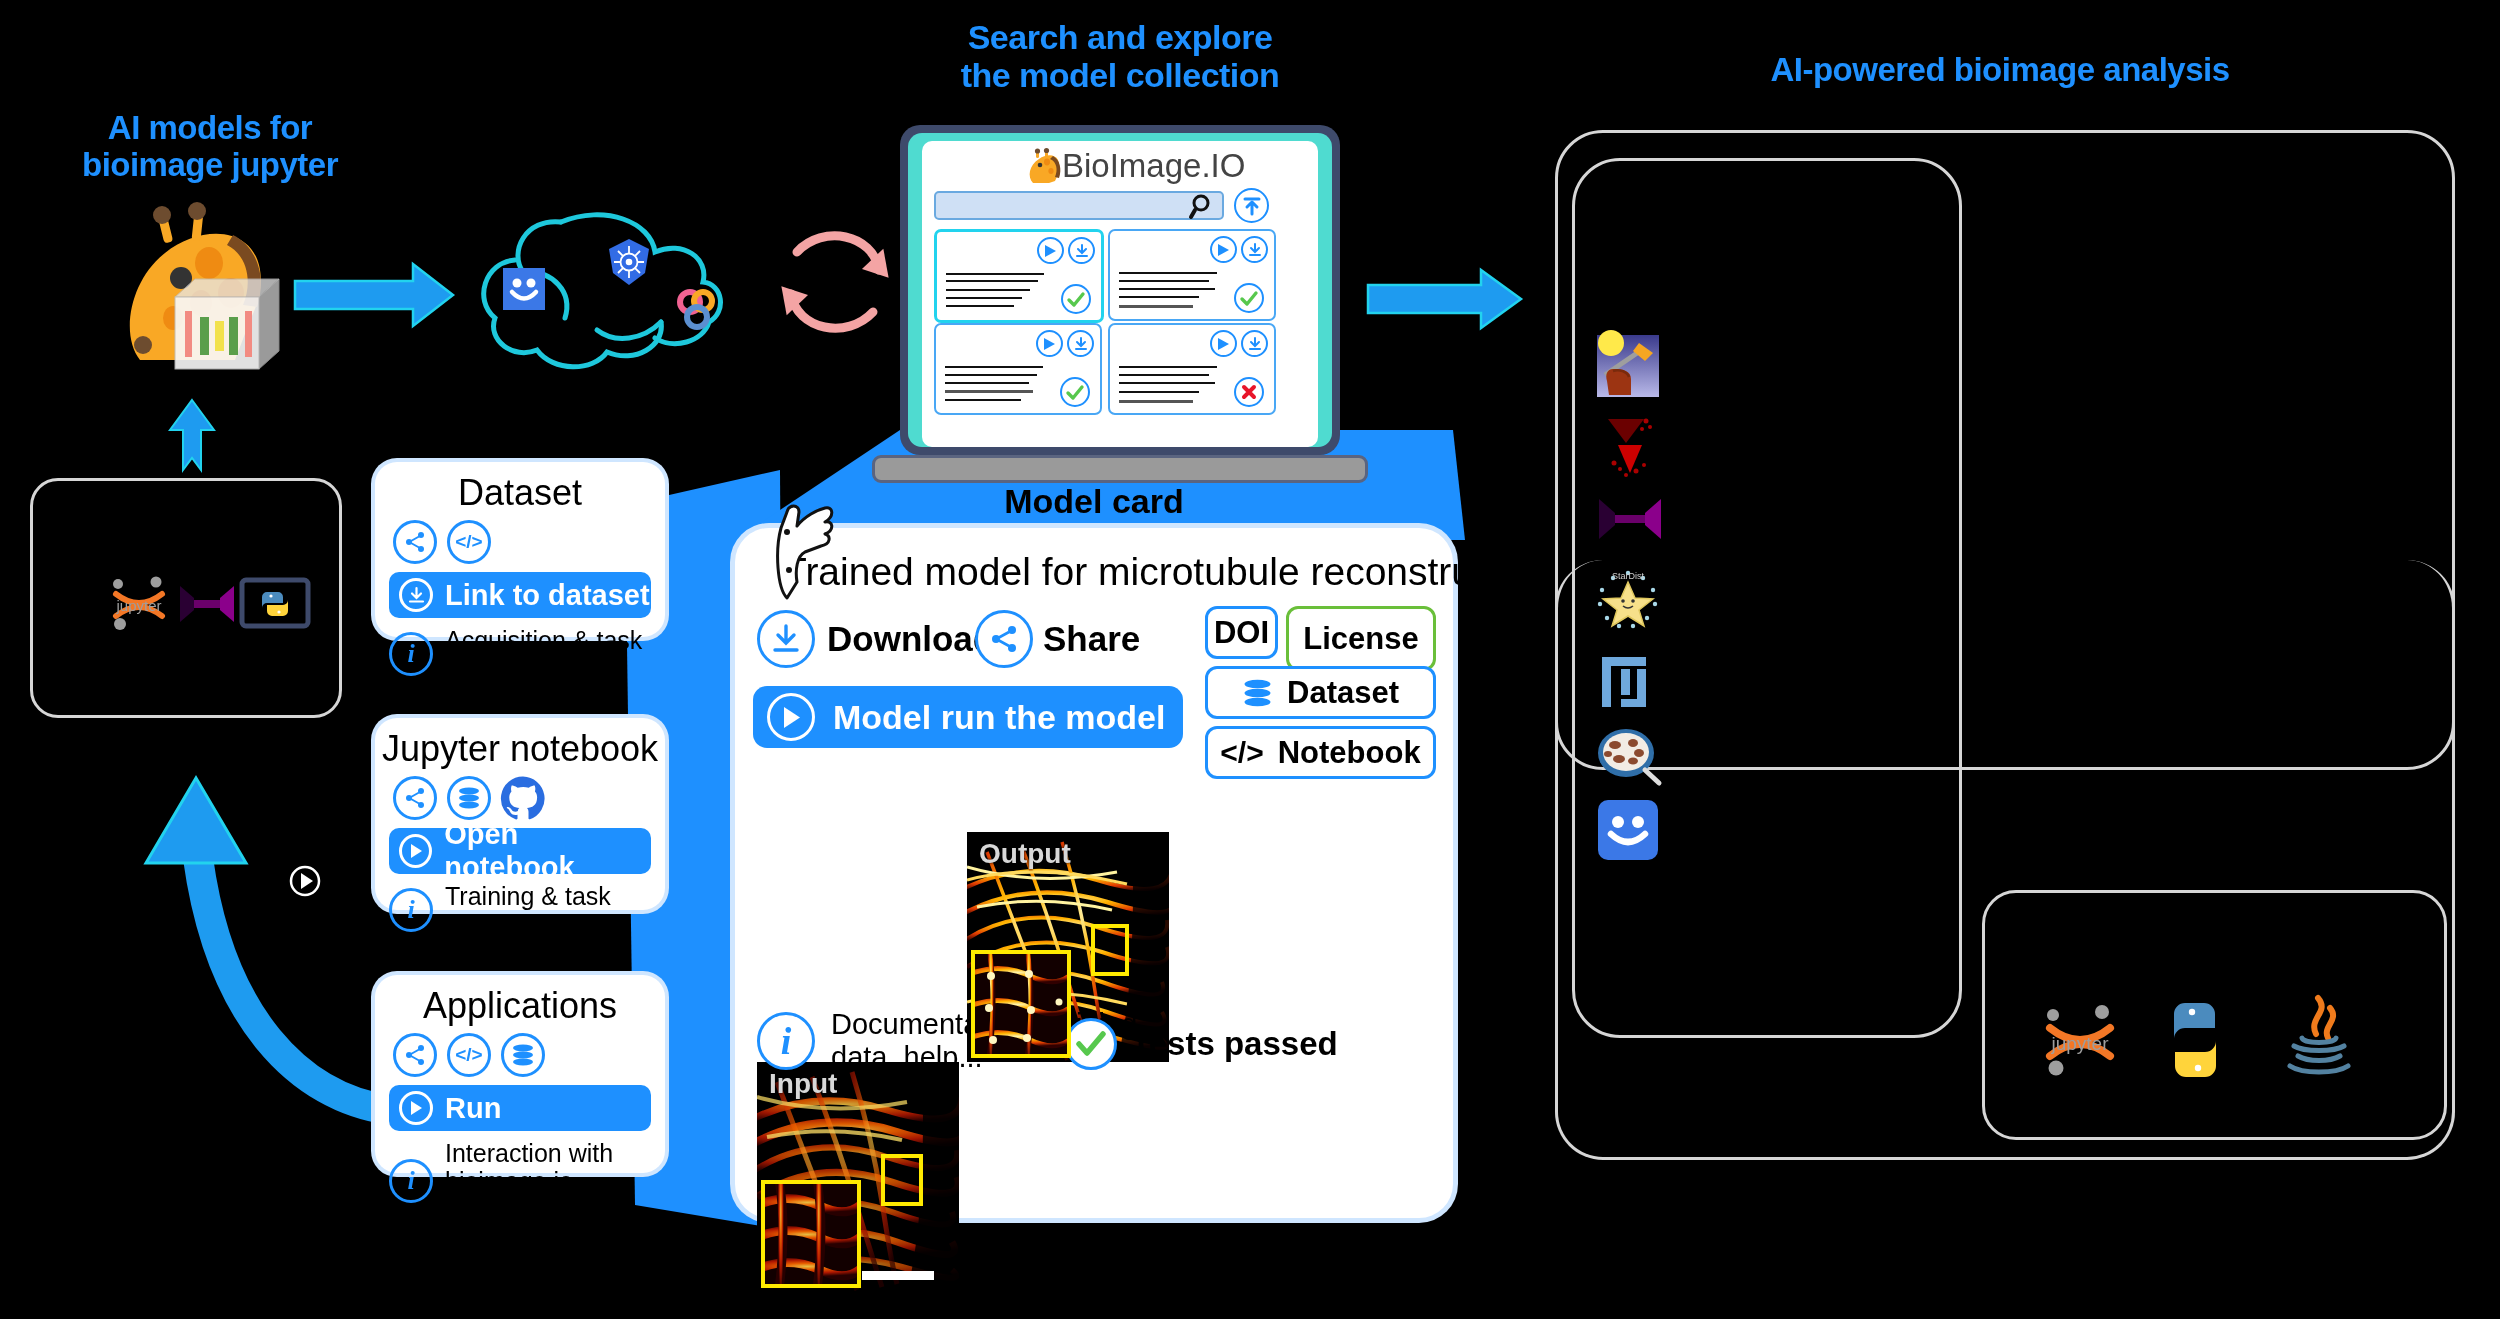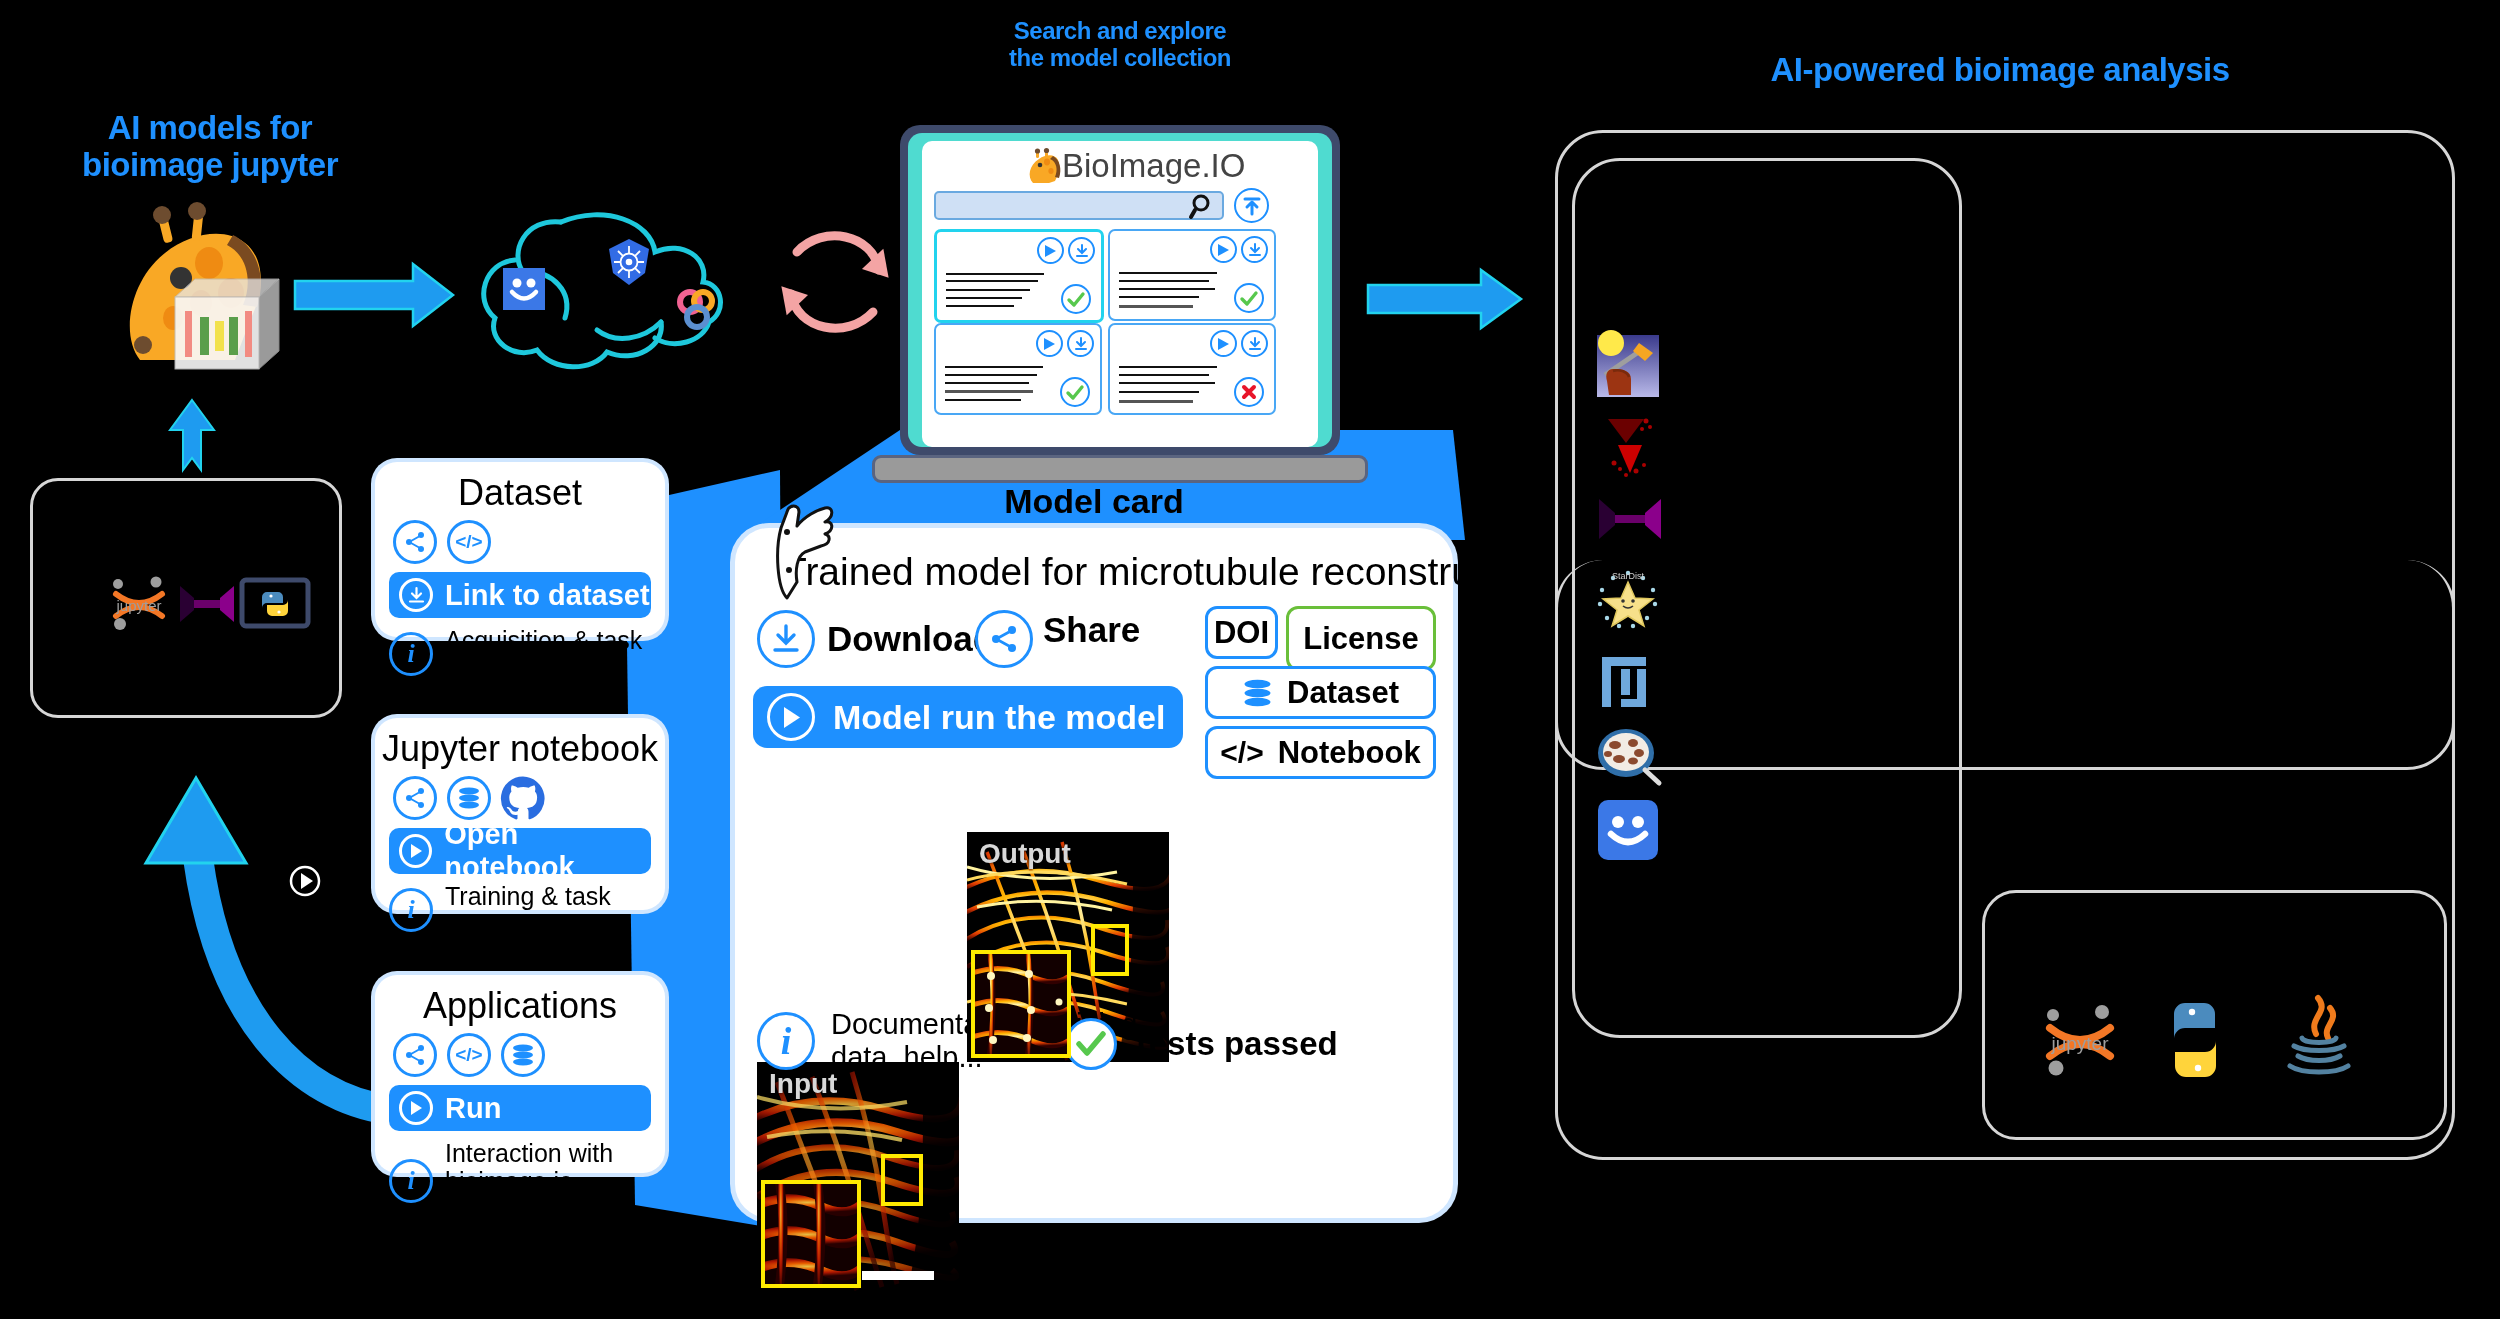--- a/index.html
+++ b/index.html
@@ -57,21 +57,21 @@
   svg{display:block;overflow:visible;}
 </style>
 </head>
 <body>
 
 <div class="abs hdr" style="left:10px;top:110px;width:400px;font-size:33px;">
   <div>AI models for</div>
   <div>bioimage jupyter</div>
 </div>
 
-<div class="abs hdr" style="left:860px;top:18px;width:520px;font-size:24px;">
+<div class="abs hdr" style="left:860px;top:18px;width:520px;font-size:34px;">
   <div>Search and explore</div>
   <div>the model collection</div>
 </div>
 
 <div class="abs hdr" style="left:1550px;top:52px;width:900px;font-size:33px;">
   <span>AI-powered bioimage analysis</span>
 </div>
 
 <div class="abs" style="left:105px;top:185px;width:190px;height:190px;">
   <svg width="190" height="190" viewBox="0 0 190 190">
@@ -440,21 +440,21 @@
 
   <div class="abs" style="left:22px;top:82px;display:flex;align-items:center;gap:12px;">
     <div class="rnd" style="position:relative;width:58px;height:58px;border-width:3px;">
       <svg width="30" height="30" viewBox="0 0 30 30">
           <path d="M15 2 V18 M7 11 L15 19 L23 11 M4 26 H26" stroke="#1e90ff" stroke-width="3.4" fill="none" stroke-linecap="round"></path>
         </svg>
     </div>
     <span style="font-size:35px;font-weight:bold;color:#000;">Download</span>
   </div>
 
-  <div class="abs" style="left:240px;top:82px;display:flex;align-items:flex-start;gap:10px;">
+  <div class="abs" style="left:240px;top:82px;display:flex;align-items:center;gap:10px;">
     <div class="rnd" style="position:relative;width:58px;height:58px;border-width:3px;">
       <svg width="30" height="30" viewBox="0 0 30 30">
         <circle cx="23" cy="6" r="4" fill="#1e90ff"></circle>
           <circle cx="7" cy="15" r="4" fill="#1e90ff"></circle>
           <circle cx="23" cy="24" r="4" fill="#1e90ff"></circle>
         <path d="M20 8 L10 13.5 M10 16.5 L20 22" stroke="#1e90ff" stroke-width="2.6"></path>
       </svg>
     </div>
     <span style="font-size:35px;font-weight:bold;color:#000;">Share</span>
   </div>

